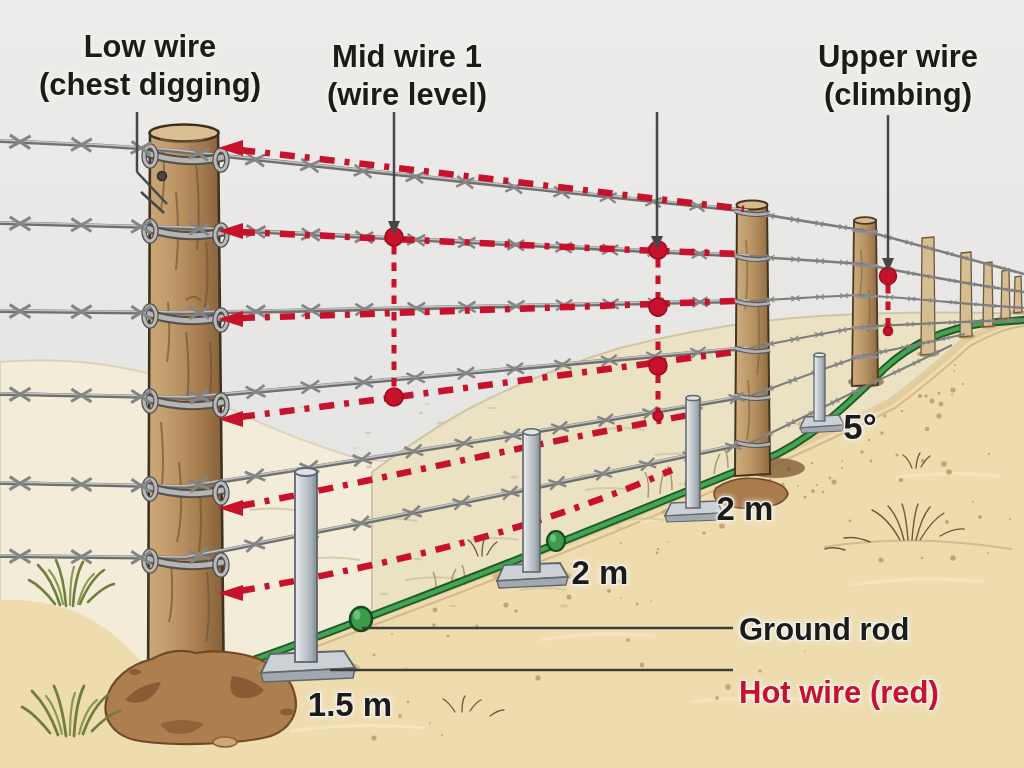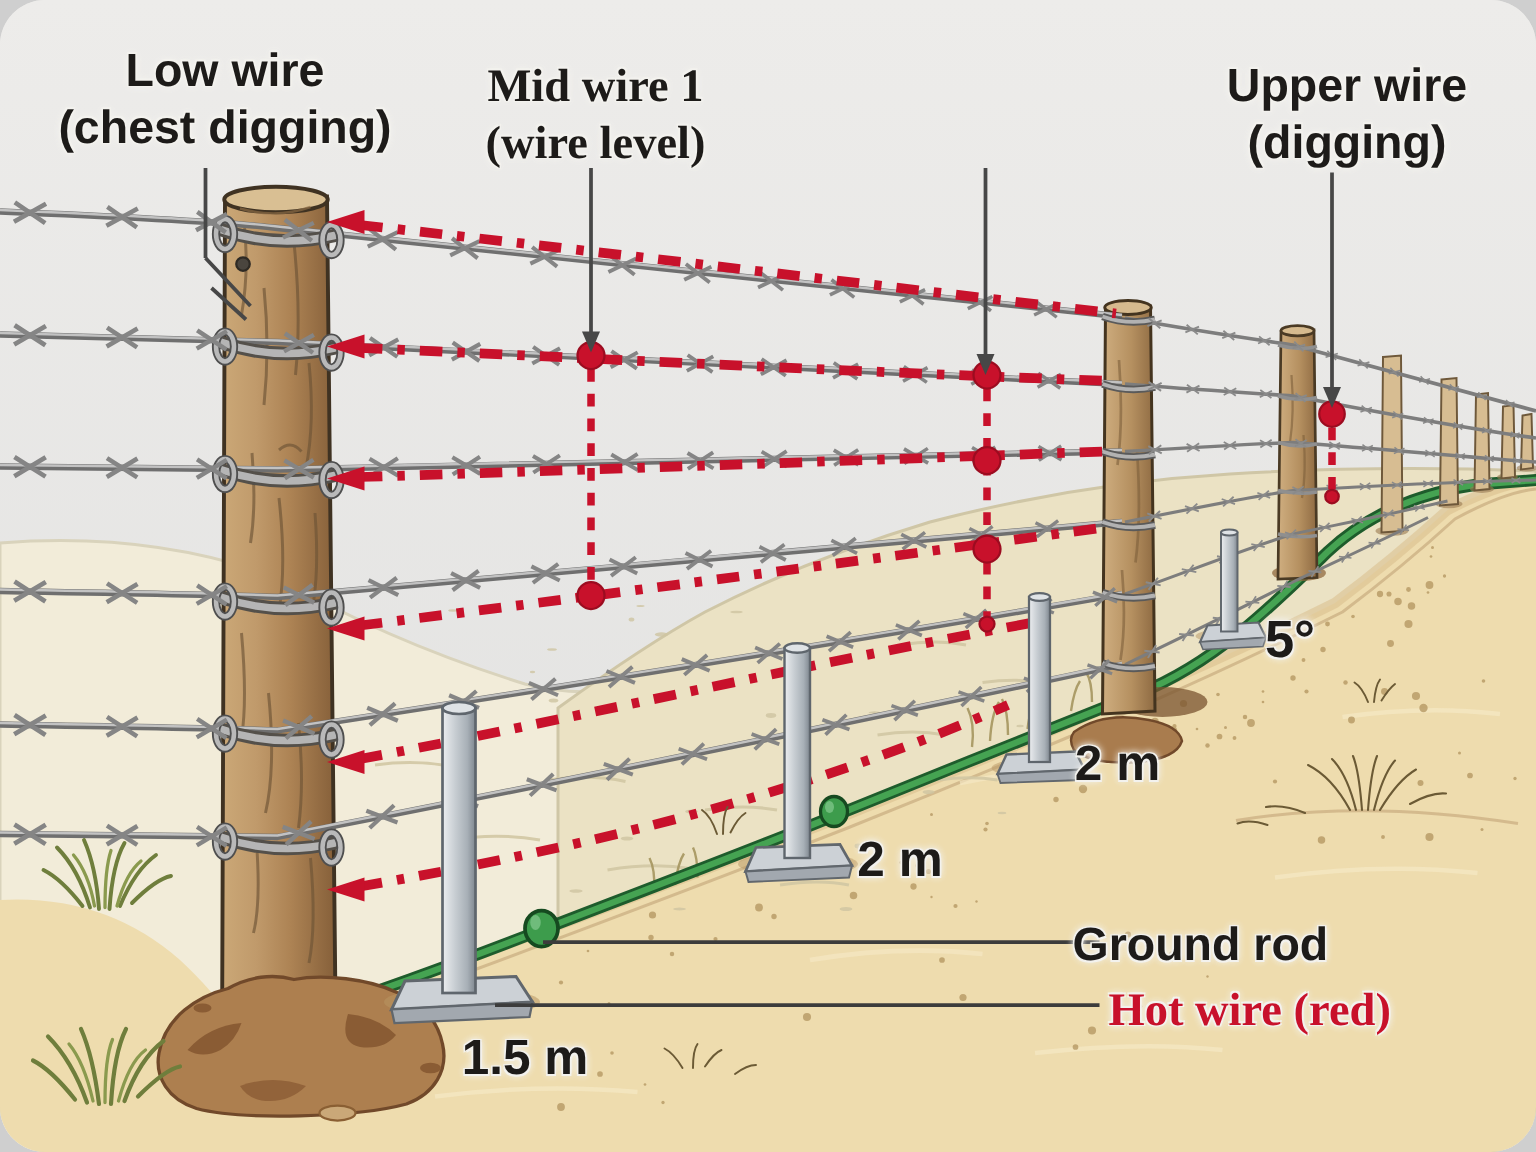--- a/index.html
+++ b/index.html
@@ -1,17 +1,17 @@
 <!DOCTYPE html>
 <html><head>
 <meta charset="utf-8">
 <style>
   html,body{margin:0;padding:0;background:#cfcfcf;}
   .stage{position:relative;width:1024px;height:768px;overflow:hidden;
-         background:#e9e8e5;font-family:"Liberation Sans",sans-serif;border-radius:30px;}
+         background:#e9e8e5;font-family:"Liberation Sans",sans-serif;}
   .stage svg{position:absolute;left:0;top:0;}
   .lbl{position:absolute;color:#1d1b19;font-weight:700;text-align:center;
        line-height:1.22;letter-spacing:0px;
        text-shadow:-1px -1px 0 #f3f2ee,1px -1px 0 #f3f2ee,-1px 1px 0 #f3f2ee,
                    1px 1px 0 #f3f2ee,0 0 5px #f3f2ee,0 0 6px #f3f2ee;}
   .top-label{font-size:31px;width:230px;}
   .measure{font-size:33px;}
   .legend-item{font-size:31px;text-align:left;}
   .red-text{color:#c8112b;}
 </style>
@@ -1007,30 +1007,30 @@
   <g stroke="#3c3c3c" stroke-width="2.5">
     <line x1="362" y1="628" x2="733" y2="628"></line>
     <line x1="330" y1="670" x2="733" y2="670"></line>
   </g>
 </svg>
 
 <div class="lbl top-label" style="left:35px;top:28px;">
   <div>Low wire</div>
   <div>(chest digging)</div>
 </div>
-<div class="lbl top-label" style="left:282px;top:38px;font-family:Liberation Serif, serif;">
+<div class="lbl top-label" style="left:292px;top:38px;">
   <div>Mid wire 1</div>
   <div>(wire level)</div>
 </div>
 <div class="lbl top-label" style="left:783px;top:38px;">
   <div>Upper wire</div>
-  <div>(digging)</div>
+  <div>(climbing)</div>
 </div>
 
 <div class="lbl measure" style="left:820px;top:406px;width:80px;font-size:35px;">5°</div>
 <div class="lbl measure" style="left:700px;top:489px;width:90px;">2 m</div>
 <div class="lbl measure" style="left:555px;top:553px;width:90px;">2 m</div>
 <div class="lbl measure" style="left:280px;top:685px;width:140px;">1.5 m</div>
 
-<div class="lbl legend-item" style="left:715px;top:611px;width:260px;">Ground rod</div>
-<div class="lbl legend-item red-text" style="left:739px;top:654px;width:280px;font-family:Liberation Serif, serif;">Hot wire (red)</div>
+<div class="lbl legend-item" style="left:739px;top:611px;width:260px;">Ground rod</div>
+<div class="lbl legend-item red-text" style="left:739px;top:674px;width:280px;">Hot wire (red)</div>
 
 </div>
 
 </body></html>

